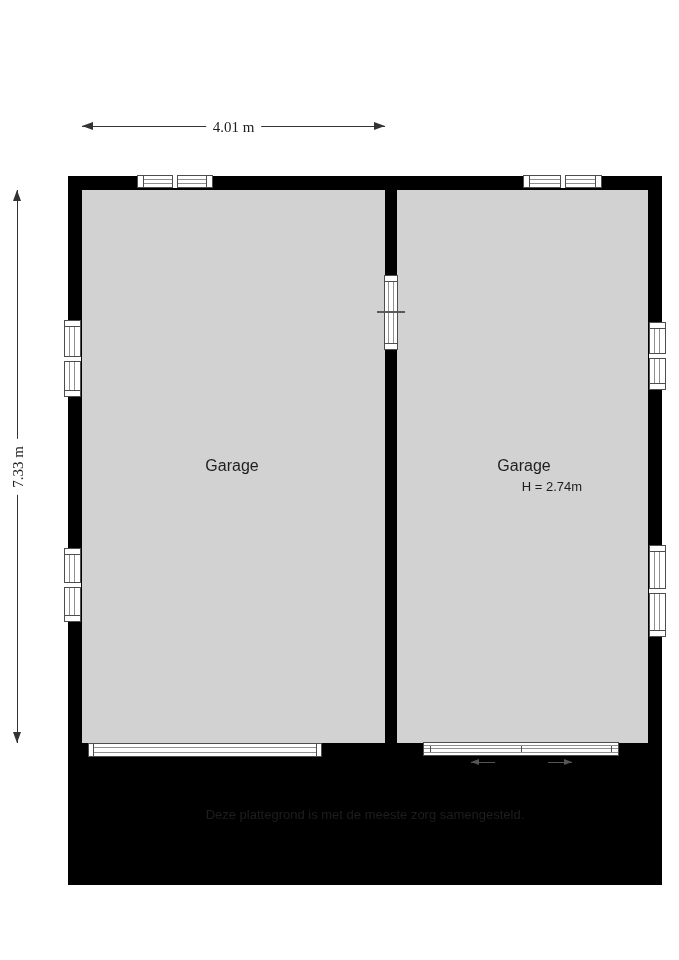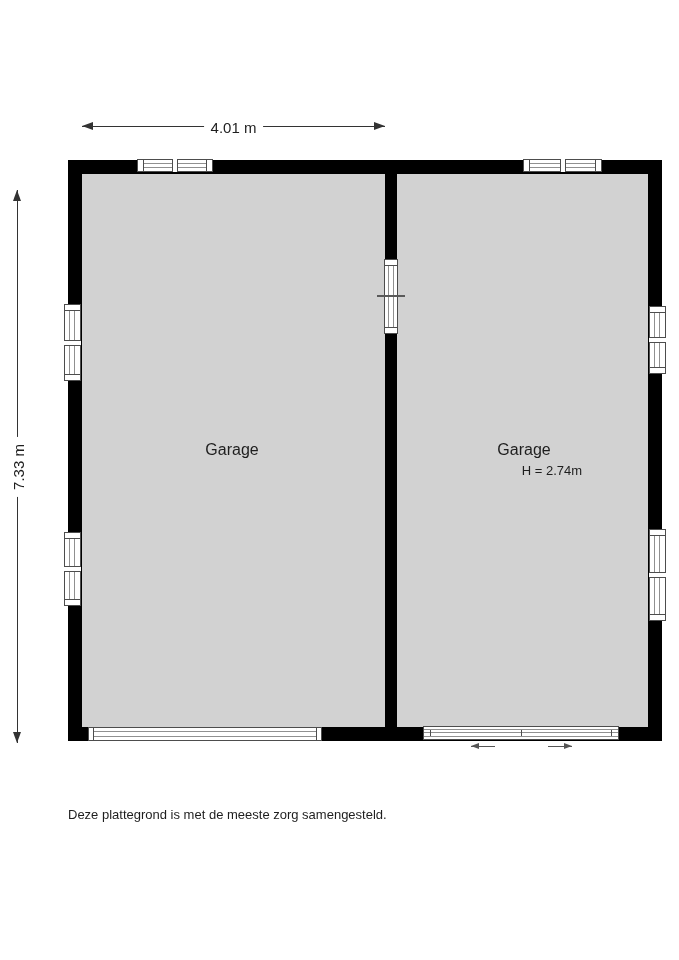--- a/index.html
+++ b/index.html
@@ -9,37 +9,37 @@
   }
   *{margin:0;padding:0;box-sizing:border-box;}
   body{
     width:679px;height:960px;position:relative;overflow:hidden;
     background:var(--background);
     font-family:"Liberation Sans", sans-serif;color:var(--text);
   }
   .canvas{position:absolute;inset:0;}
 
   
-  .dim{position:absolute;}
+  .dim{position:absolute;font-family:Liberation Serif, serif;}
   .dim-line-h{position:absolute;left:0;right:0;top:8px;height:1px;background:var(--dimension-line);}
   .dim-line-h::before{content:"";position:absolute;left:0;top:-4px;width:0;height:0;
     border-top:4px solid transparent;border-bottom:4px solid transparent;border-right:11px solid var(--dimension-line);}
   .dim-line-h::after{content:"";position:absolute;right:0;top:-4px;width:0;height:0;
     border-top:4px solid transparent;border-bottom:4px solid transparent;border-left:11px solid var(--dimension-line);}
   .dim-line-v{position:absolute;top:0;bottom:0;left:8px;width:1px;background:var(--dimension-line);}
   .dim-line-v::before{content:"";position:absolute;top:0;left:-4px;width:0;height:0;
     border-left:4px solid transparent;border-right:4px solid transparent;border-bottom:11px solid var(--dimension-line);}
   .dim-line-v::after{content:"";position:absolute;bottom:0;left:-4px;width:0;height:0;
     border-left:4px solid transparent;border-right:4px solid transparent;border-top:11px solid var(--dimension-line);}
   .dim-label{position:absolute;left:50%;top:9px;transform:translate(-50%,-50%);
     background:var(--background);padding:0 7px;font-size:15px;white-space:nowrap;}
   .dim-v .dim-label{left:9px;top:50%;transform:translate(-50%,-50%) rotate(-90deg);}
 
   
-  .building{position:absolute;left:68px;top:160px;width:594px;height:581px;background:var(--wall);}
+  .building{position:absolute;left:68px;top:176px;width:594px;height:709px;background:var(--wall);}
   .floor{position:absolute;top:14px;height:553px;background:var(--floor);}
   .floor-left{left:14px;width:303px;}
   .floor-right{left:329px;width:251px;}
 
   
   .sym{position:absolute;background:#fff;border:1px solid var(--window-frame);background-repeat:no-repeat;}
   .win-h{height:13px;
     background-image:linear-gradient(var(--glazing-line),var(--glazing-line)),linear-gradient(var(--glazing-line),var(--glazing-line));
     background-size:100% 1px;background-position:0 3px,0 7px;}
   .win-h::before,.win-h::after{content:"";position:absolute;top:-1px;bottom:-1px;width:5px;background:#fff;border:1px solid var(--window-frame);}
@@ -77,21 +77,21 @@
 
   .slide-arrow{position:absolute;width:24px;height:1px;background:#555;}
   .slide-arrow-left::before{content:"";position:absolute;left:0;top:-3px;width:0;height:0;
     border-top:3px solid transparent;border-bottom:3px solid transparent;border-right:8px solid #555;}
   .slide-arrow-right::before{content:"";position:absolute;right:0;top:-3px;width:0;height:0;
     border-top:3px solid transparent;border-bottom:3px solid transparent;border-left:8px solid #555;}
 
   
   .room-label{position:absolute;transform:translate(-50%,-50%);font-size:16px;white-space:nowrap;}
   .room-sub{font-size:13px;margin-left:28px;}
-  .disclaimer{position:absolute;left:68px;width:594px;top:806px;font-size:13px;line-height:17px;}
+  .disclaimer{position:absolute;left:68px;width:594px;top:806px;text-align:center;font-size:13px;line-height:17px;}
 </style>
 </head>
 <body>
 
 <div class="canvas">
 
   <div class="dim dim-h" style="left:82px;top:118px;width:303px;height:17px;">
     <div class="dim-line-h"></div>
     <span class="dim-label">4.01 m</span>
   </div>

